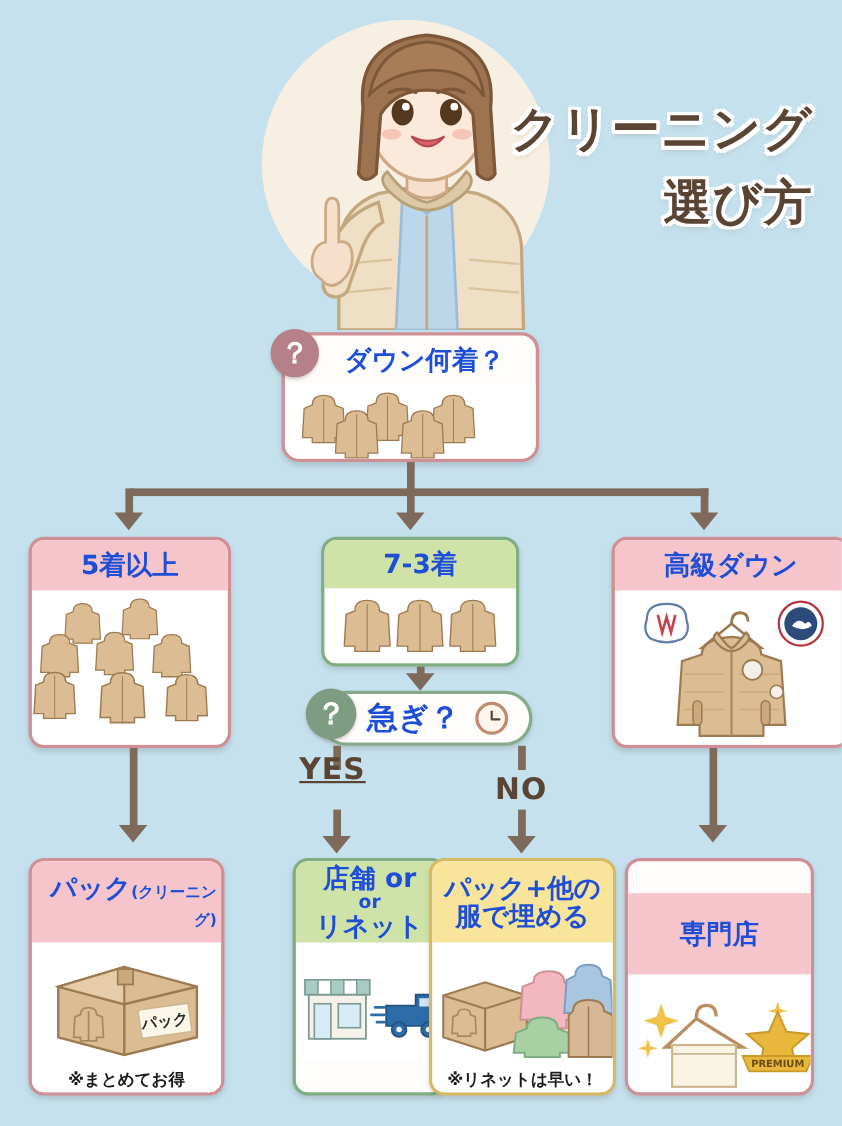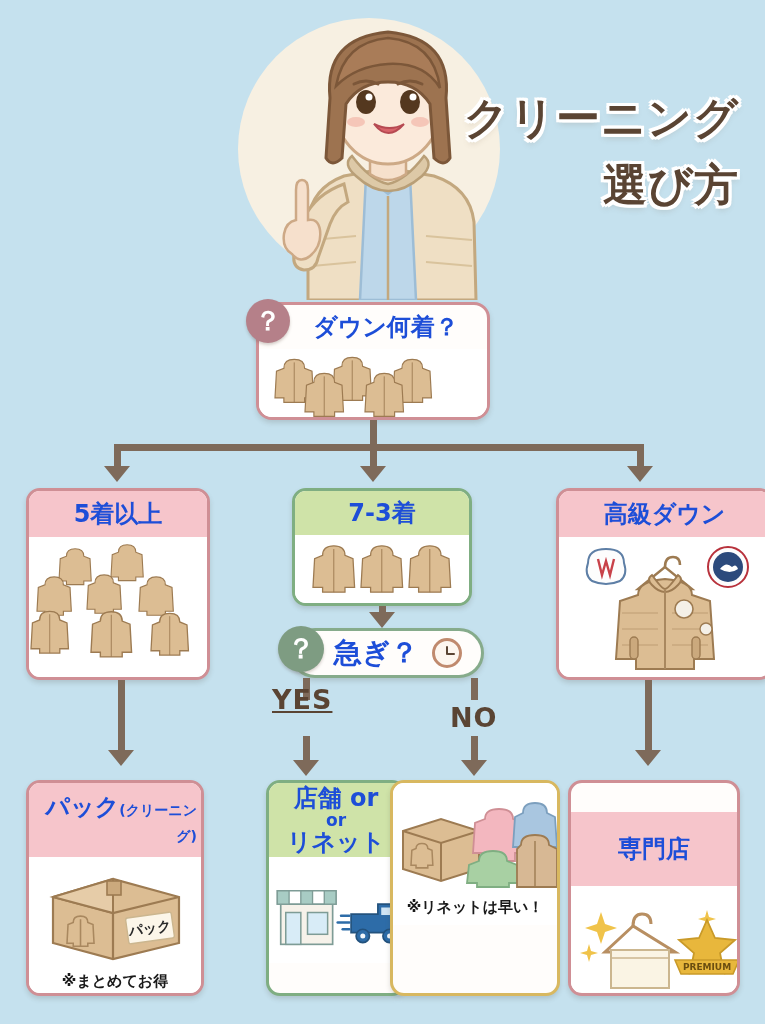--- a/index.html
+++ b/index.html
@@ -438,20 +438,24 @@
         <g stroke="#2d6ca8" stroke-width="3" stroke-linecap="round">
           <path d="M86 60 L96 60"></path>
             <path d="M82 68 L96 68"></path>
             <path d="M88 76 L96 76"></path>
         </g>
       </svg>
     </div>
   </div>
 
   <div class="node result yellow" id="res-3">
+    <div class="node-head">
+      <div>パック+他の</div>
+      <div>服で埋める</div>
+    </div>
     <div class="node-body">
       <svg viewBox="0 0 164 106" width="164" height="106">
 
         <path d="M10 48 L48 36 L86 48 L86 86 L48 98 L10 86 Z" fill="#dcbd93" stroke="#9d7b52" stroke-width="2"></path>
         <path d="M10 48 L48 60 L86 48" fill="none" stroke="#9d7b52" stroke-width="2"></path>
         <path d="M48 60 L48 98" fill="none" stroke="#9d7b52" stroke-width="2"></path>
         <g transform="translate(18,58) scale(0.42)" fill="none" stroke="#a9885f" stroke-width="3.6">
           <path d="M12 18 Q12 6 26 6 Q40 6 40 18 L50 22 L52 58 L40 58 L40 64 L12 64 L12 58 L0 58 L2 22 Z"></path>
         </g>
 

